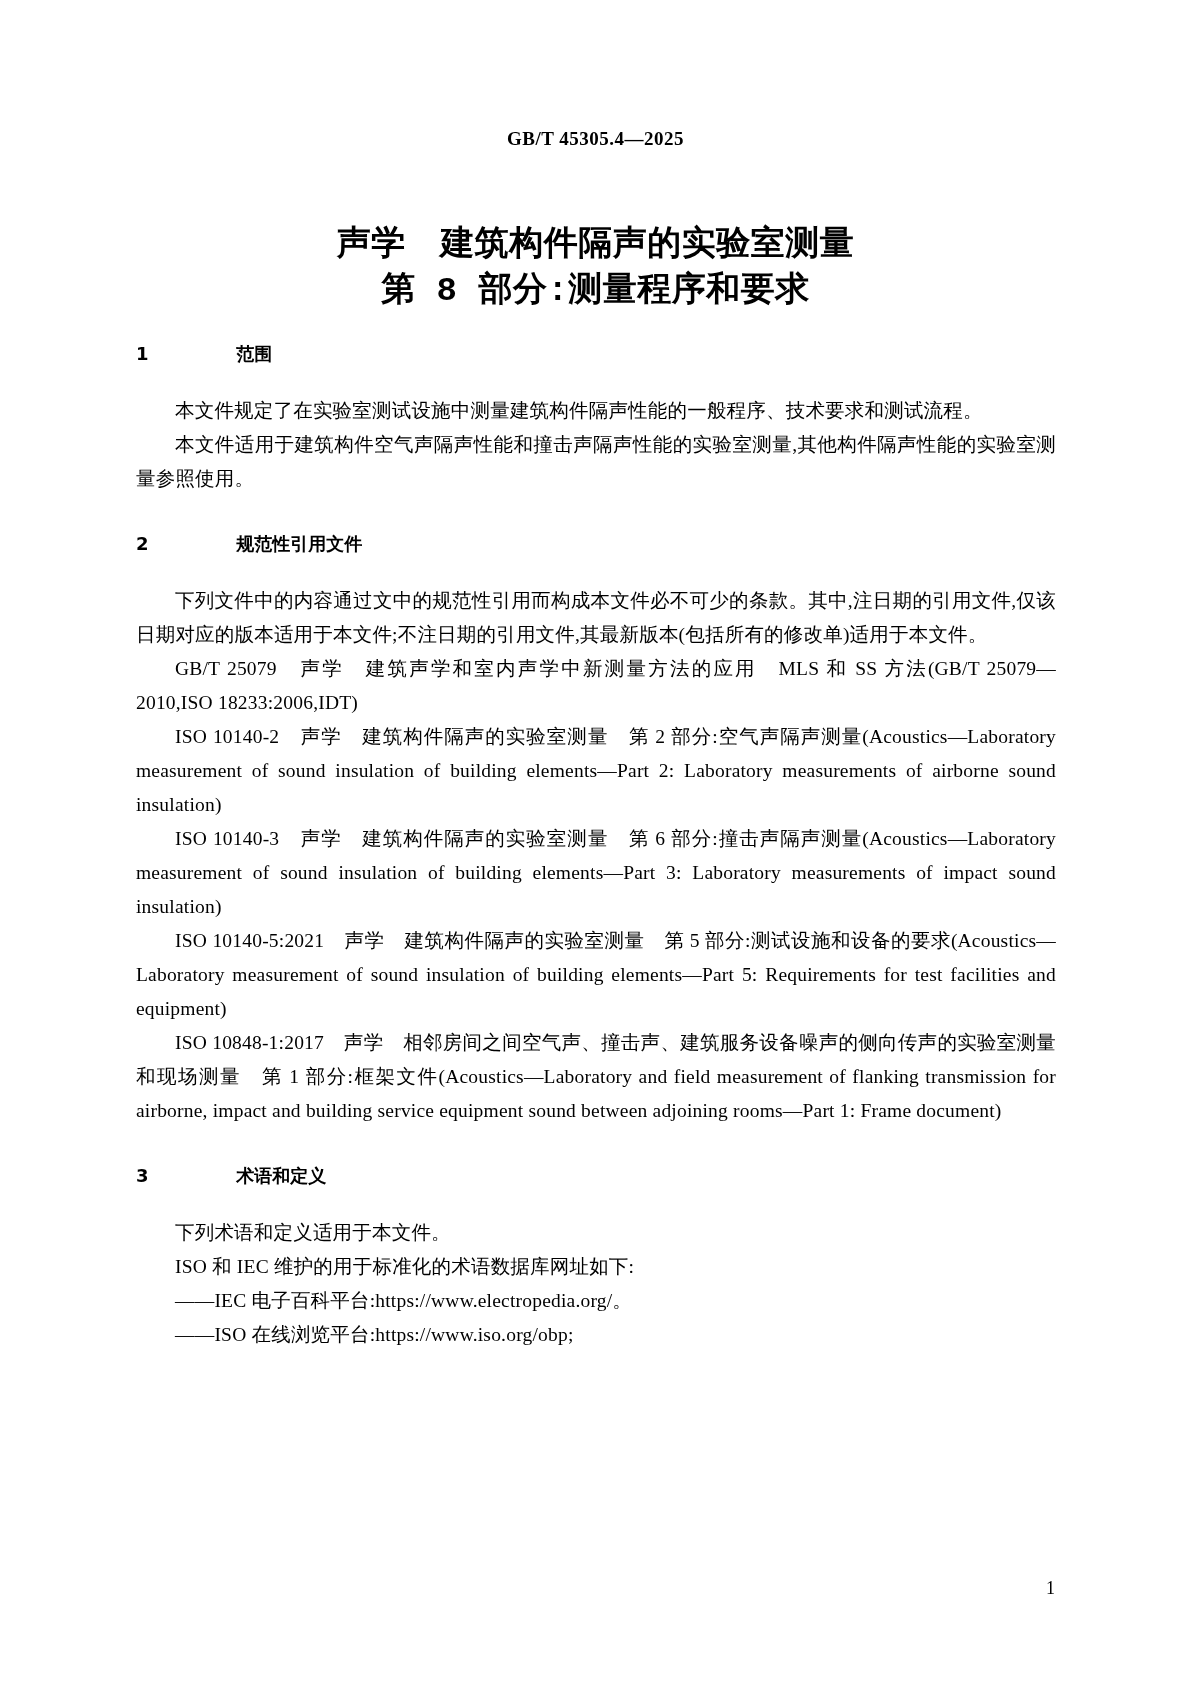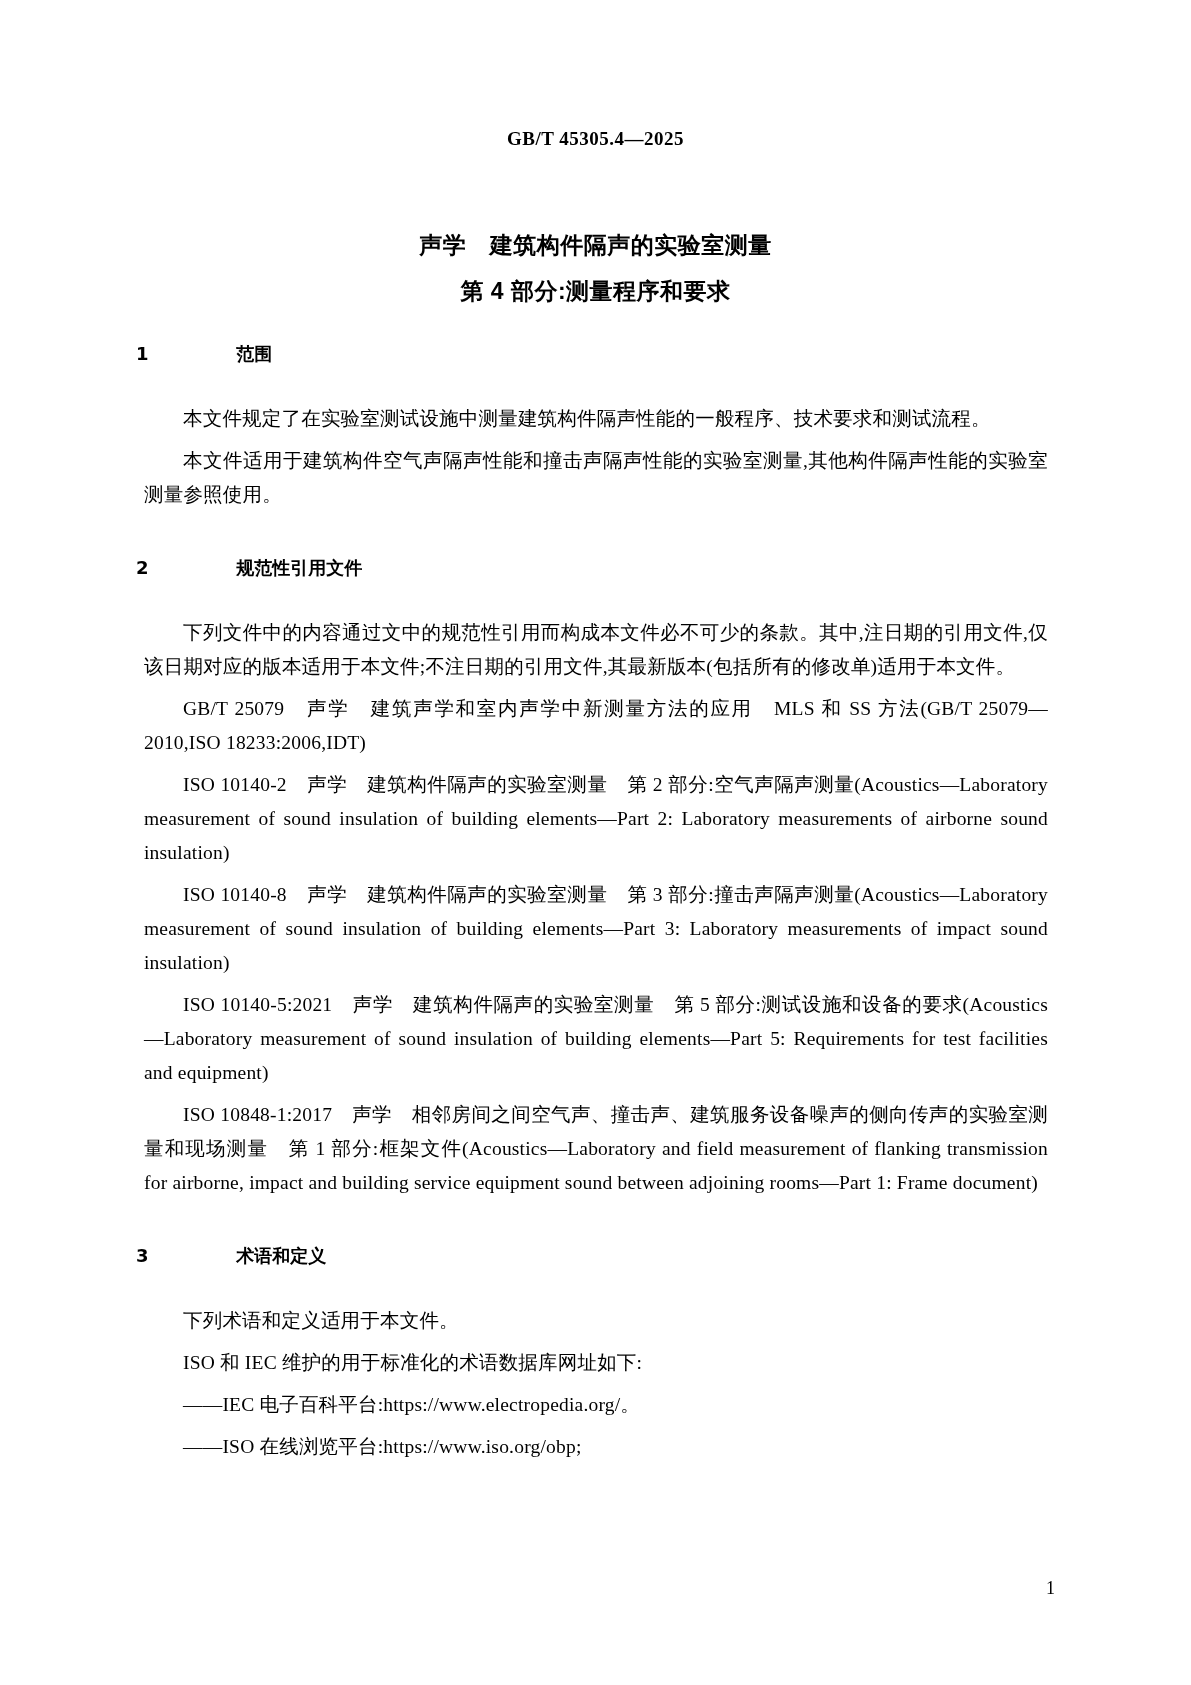--- a/index.html
+++ b/index.html
@@ -39,23 +39,23 @@
 
   
   .doc-title {
     position: absolute;
     top: 222px;
     left: 136px;
     right: 136px;
     text-align: center;
   }
   .doc-title .line {
-    font-family: Liberation Sans, sans-serif;
+    font-family: Liberation Mono, monospace;
     font-weight: bold;
-    font-size: 23px;
+    font-size: 34px;
     line-height: 46px;
     letter-spacing: 0.5px;
     white-space: pre;
   }
 
   
   .content {
     position: absolute;
     top: 340px;
     left: 136px;
@@ -70,21 +70,21 @@
     line-height: 28px;
     margin: 0;
     white-space: pre;
   }
 
   
   .para {
     font-family: "Liberation Serif", "DejaVu Serif", serif;
     font-size: 19.5px;
     line-height: 34px;
-    margin: 8px;
+    margin: 0;
     text-align: justify;
     text-justify: inter-ideograph;
     letter-spacing: 0.2px;
   }
   .para.indent {
     text-indent: 2em;
   }
   .para.dash {
     text-indent: 2em;
   }
@@ -106,38 +106,38 @@
 <body>
 
 <div class="page">
 
   <div class="header">
     <span class="std-no">GB/T 45305.4—2025</span>
   </div>
 
   <div class="doc-title">
     <div class="line">声学　建筑构件隔声的实验室测量</div>
-    <div class="line">第 4 部分:测量程序和要求</div>
+    <div class="line">第 8 部分:测量程序和要求</div>
   </div>
 
   <div class="content">
 
     <div class="sec-head"><span>1</span>		<span>范围</span></div>
     <div class="gap-md"></div>
     <p class="para indent">本文件规定了在实验室测试设施中测量建筑构件隔声性能的一般程序、技术要求和测试流程。</p>
     <p class="para indent">本文件适用于建筑构件空气声隔声性能和撞击声隔声性能的实验室测量,其他构件隔声性能的实验室测量参照使用。</p>
 
     <div class="gap-lg"></div>
 
     <div class="sec-head"><span>2</span>		<span>规范性引用文件</span></div>
     <div class="gap-md"></div>
     <p class="para indent">下列文件中的内容通过文中的规范性引用而构成本文件必不可少的条款。其中,注日期的引用文件,仅该日期对应的版本适用于本文件;不注日期的引用文件,其最新版本(包括所有的修改单)适用于本文件。</p>
     <p class="para indent">GB/T 25079　声学　建筑声学和室内声学中新测量方法的应用　MLS 和 SS 方法(GB/T 25079—2010,ISO 18233:2006,IDT)</p>
     <p class="para indent">ISO 10140-2　声学　建筑构件隔声的实验室测量　第 2 部分:空气声隔声测量(Acoustics—Laboratory measurement of sound insulation of building elements—Part 2: Laboratory measurements of airborne sound insulation)</p>
-    <p class="para indent">ISO 10140-8　声学　建筑构件隔声的实验室测量　第 3 部分:撞击声隔声测量(Acoustics—Laboratory measurement of sound insulation of building elements—Part 3: Laboratory measurements of impact sound insulation)</p>
+    <p class="para indent">ISO 10140-3　声学　建筑构件隔声的实验室测量　第 6 部分:撞击声隔声测量(Acoustics—Laboratory measurement of sound insulation of building elements—Part 3: Laboratory measurements of impact sound insulation)</p>
     <p class="para indent">ISO 10140-5:2021　声学　建筑构件隔声的实验室测量　第 5 部分:测试设施和设备的要求(Acoustics—Laboratory measurement of sound insulation of building elements—Part 5: Requirements for test facilities and equipment)</p>
     <p class="para indent">ISO 10848-1:2017　声学　相邻房间之间空气声、撞击声、建筑服务设备噪声的侧向传声的实验室测量和现场测量　第 1 部分:框架文件(Acoustics—Laboratory and field measurement of flanking transmission for airborne, impact and building service equipment sound between adjoining rooms—Part 1: Frame document)</p>
 
     <div class="gap-lg"></div>
 
     <div class="sec-head"><span>3</span>		<span>术语和定义</span></div>
     <div class="gap-md"></div>
     <p class="para indent">下列术语和定义适用于本文件。</p>
     <p class="para indent">ISO 和 IEC 维护的用于标准化的术语数据库网址如下:</p>
     <p class="para dash">——IEC 电子百科平台:https://www.electropedia.org/。</p>

